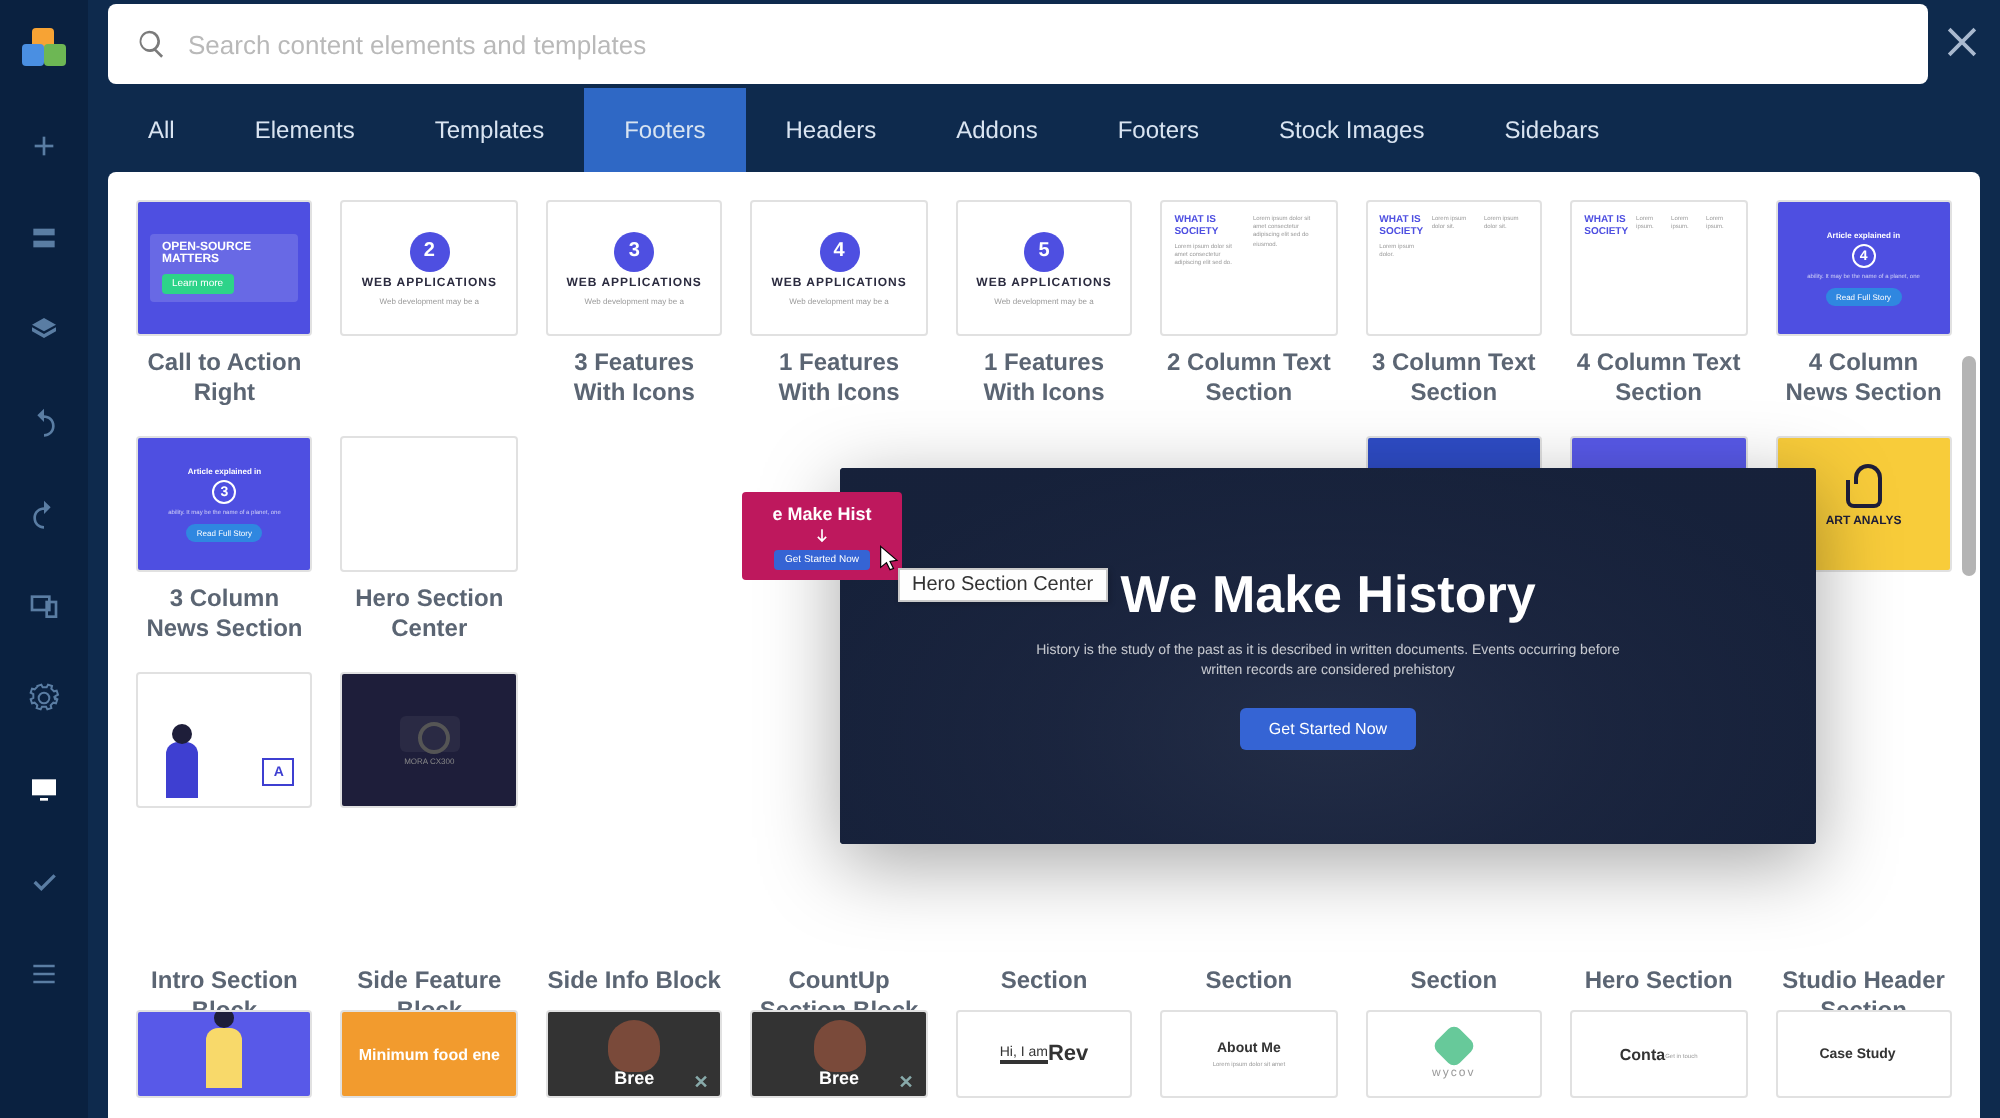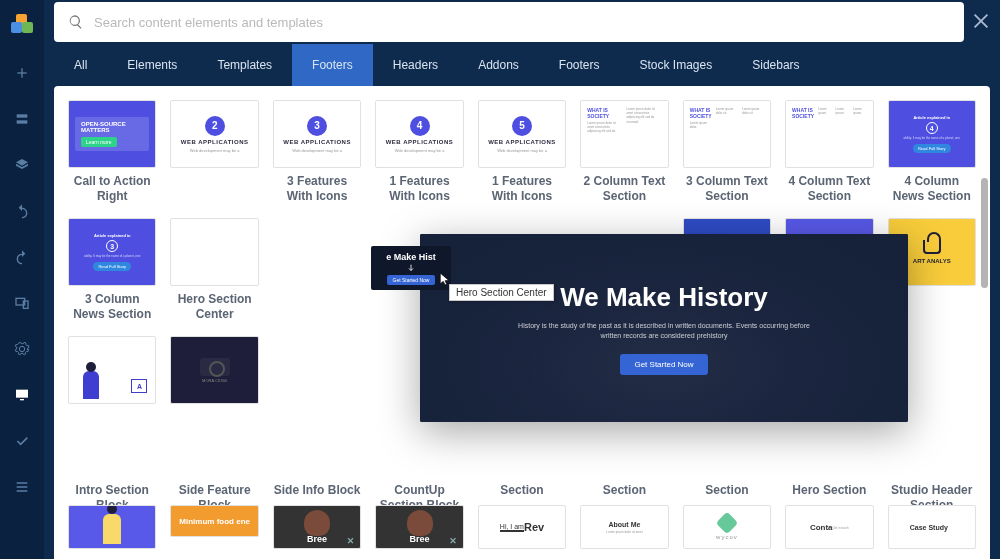--- a/index.html
+++ b/index.html
@@ -79,21 +79,21 @@
 .strip{display:flex;gap:3px;margin-top:3px}
 .strip span{flex:1;height:14px;background:#4e4fe1}
 .strip span:nth-child(2){background:#f29b2e}
 .strip span:nth-child(3){background:#67c99a}
 .preview{position:absolute;left:366px;top:148px;width:488px;background:#13294a;border-radius:2px;box-shadow:0 10px 40px rgba(0,0,0,.35);z-index:20;overflow:hidden}
 .prev-hero{height:188px;background:linear-gradient(rgba(20,30,55,.72),rgba(20,30,55,.72)),radial-gradient(ellipse at 50% 70%,#45506a 5%,#2b3651 40%,#1c2942 80%);display:flex;flex-direction:column;align-items:center;justify-content:center;color:#fff;text-align:center;padding:0 40px}
 .prev-hero h2{font-size:26px;font-weight:800;margin-bottom:8px}
 .prev-hero p{font-size:7px;opacity:.75;line-height:1.5;max-width:300px}
 .prev-hero .pbtn{background:#3564d4;padding:6px 14px;border-radius:3px;font-size:8px;margin-top:12px}
 .prev-desc{background:#3069c9;color:#fff;font-style:italic;font-size:12px;padding:14px 18px}
-.mini-hero{position:absolute;left:317px;top:160px;width:80px;height:44px;background:#0f172a;z-index:21;display:flex;flex-direction:column;align-items:center;justify-content:center;color:#fff;font-size:9px;font-weight:700;overflow:hidden;border-radius:2px}
+.mini-hero{position:absolute;left:317px;top:160px;width:80px;height:44px;background:#be185d;z-index:21;display:flex;flex-direction:column;align-items:center;justify-content:center;color:#fff;font-size:9px;font-weight:700;overflow:hidden;border-radius:2px}
 .mini-hero svg{width:10px;height:10px;stroke:#fff;fill:none;margin-top:1px}
 .mini-hero .mb{background:#3564d4;font-size:5px;padding:2px 6px;border-radius:2px;margin-top:2px;font-weight:400}
 .cursor{position:absolute;left:384px;top:184px;z-index:30;width:14px;height:18px}
 .tooltip{position:absolute;left:395px;top:198px;z-index:30;background:#fefefe;border:1px solid #c9c9c9;padding:2px 6px;font-size:10px;color:#333;box-shadow:1px 1px 3px rgba(0,0,0,.2)}
 .row3-labels{position:absolute;left:14px;right:14px;top:391px;display:grid;grid-template-columns:repeat(9,1fr);gap:14px}
 .row4{position:absolute;left:14px;right:14px;top:419px;display:grid;grid-template-columns:repeat(9,1fr);gap:14px}
 .bar{position:absolute;right:2px;top:92px;width:7px;height:110px;background:#b4b4b4;border-radius:4px;z-index:4}
 </style>
 </head>
 <body>
@@ -341,21 +341,21 @@
       <div class="card-label">Section</div>
       <div class="card-label">Section</div>
       <div class="card-label">Hero Section</div>
       <div class="card-label">Studio Header Section</div>
     </div>
 
     <div class="row4">
       <div class="thumb illust" style="height:44px">
           <div class="fig" style="background:#f8d96a"></div>
         </div>
-      <div class="thumb oran" style="height:32px">
+      <div class="thumb oran" style="height:44px">
           <span>Minimum food ene</span>
         </div>
       <div class="thumb bree" style="height:44px">
           <span>Bree</span>
           <span class="bree-x">✕</span>
         </div>
       <div class="thumb bree" style="height:44px">
           <span>Bree</span>
           <span class="bree-x">✕</span>
         </div>

